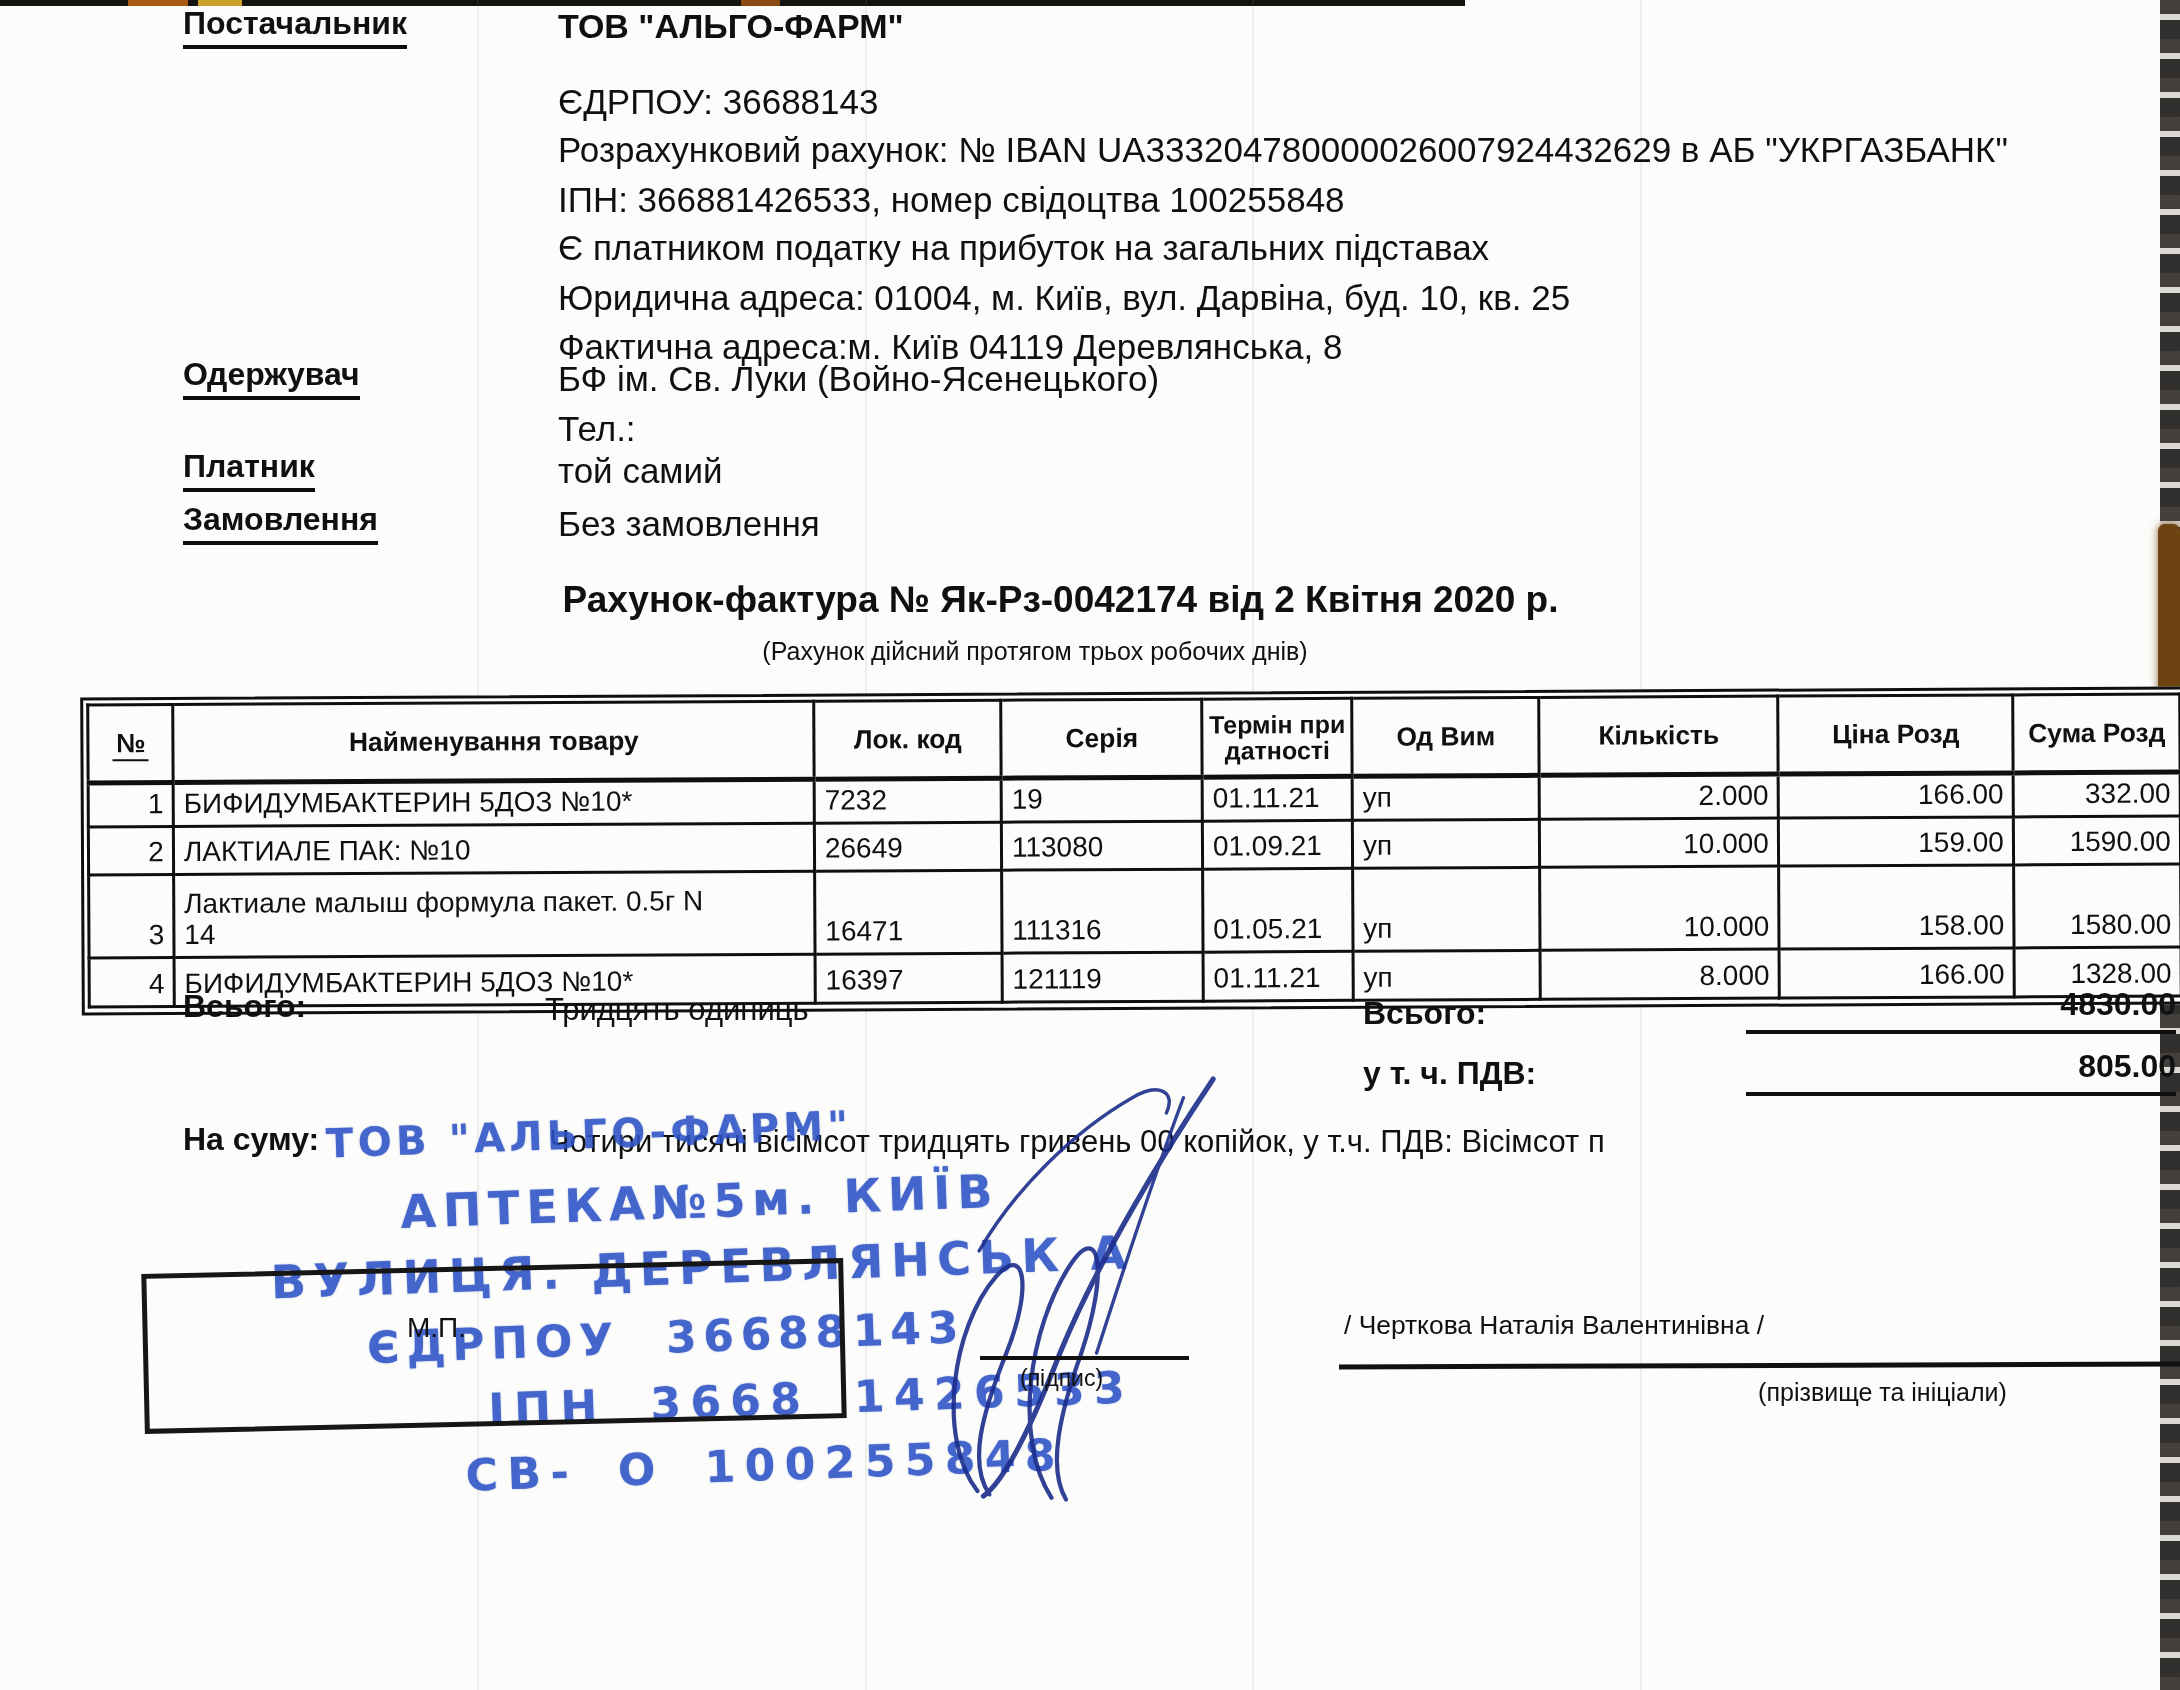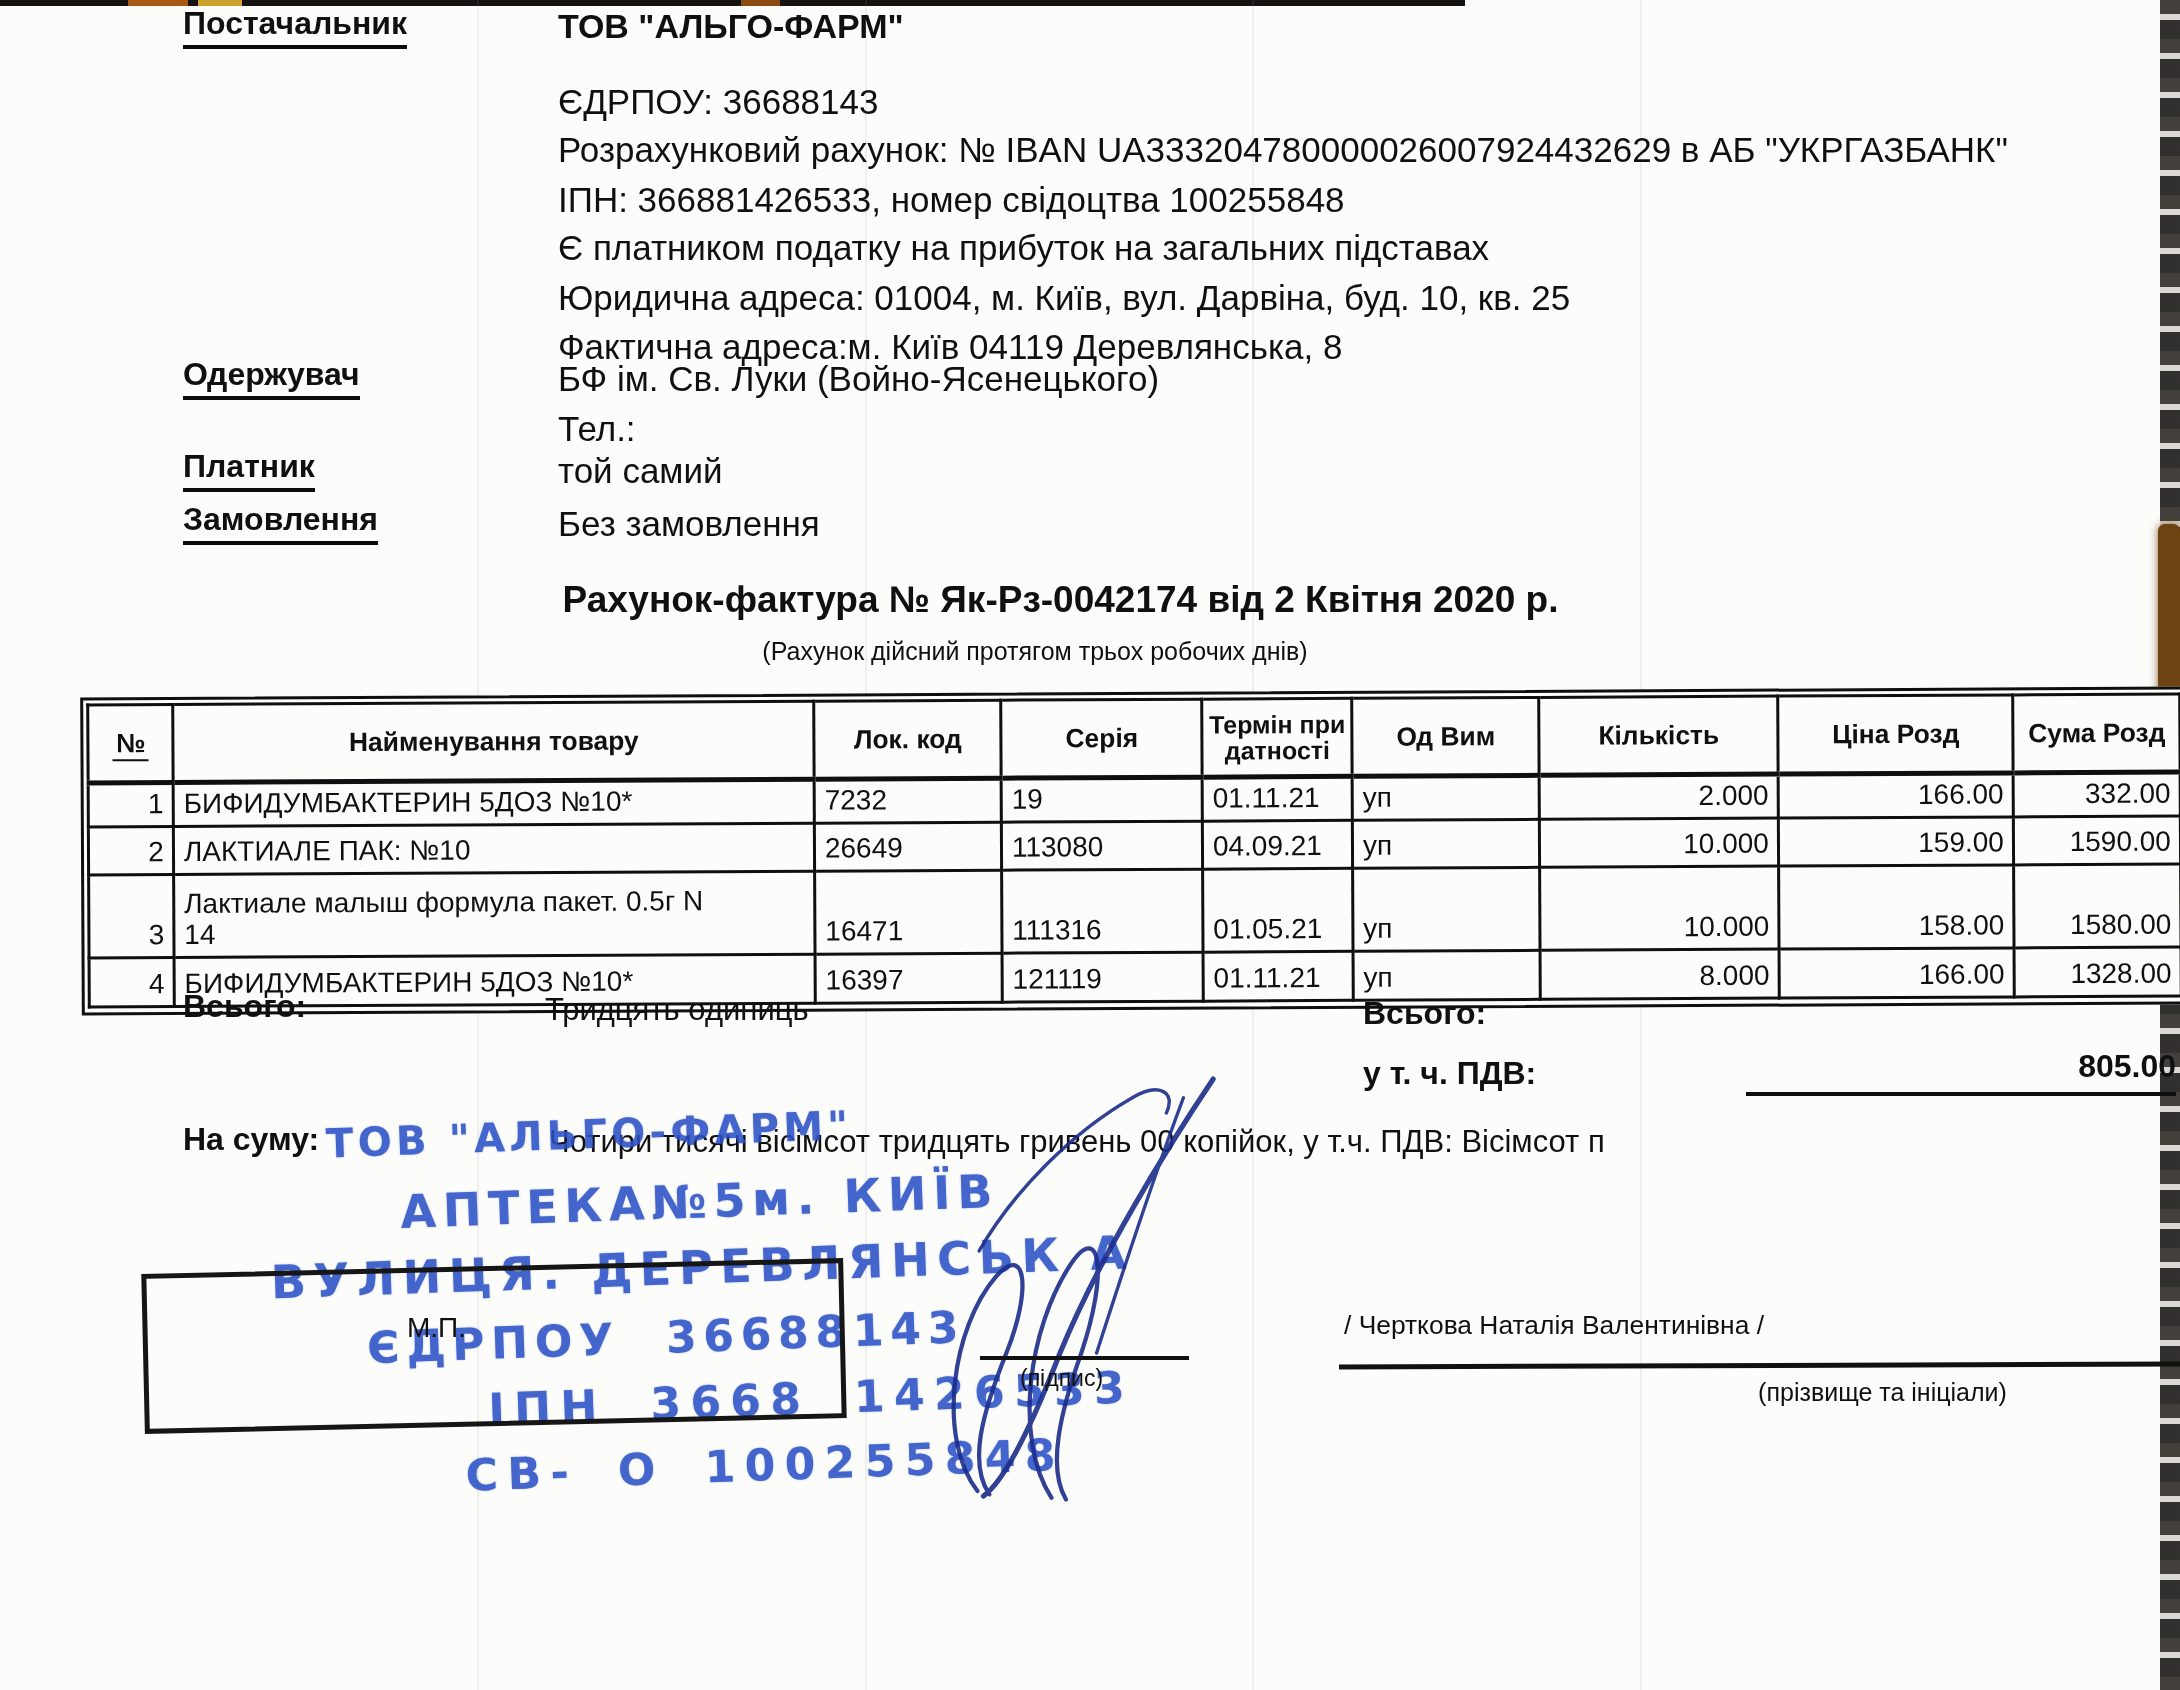--- a/index.html
+++ b/index.html
@@ -121,21 +121,21 @@
         <td class="l">уп</td>
         <td class="r">2.000</td>
         <td class="r">166.00</td>
         <td class="r">332.00</td>
       </tr>
       <tr style="height:48px;">
         <td class="r">2</td>
         <td class="l">ЛАКТИАЛЕ ПАК: №10</td>
         <td class="l">26649</td>
         <td class="l">113080</td>
-        <td class="l">04.09.21</td>
+        <td class="l">01.09.21</td>
         <td class="l">уп</td>
         <td class="r">10.000</td>
         <td class="r">159.00</td>
         <td class="r">1590.00</td>
       </tr>
       <tr style="height:83px;">
         <td class="r">3</td>
         <td class="l"><span class="nm3">Лактиале малыш формула пакет. 0.5г N 14</span></td>
         <td class="l">16471</td>
         <td class="l">111316</td>
@@ -156,20 +156,21 @@
         <td class="r">166.00</td>
         <td class="r">1328.00</td>
       </tr>
     </tbody>
       </table>
   </div>
 
   <div class="abs tot-lbl" style="left:183px;top:988px;">Всього:</div>
   <div class="abs tot-val" style="left:545px;top:992px;">Тридцять одиниць</div>
   <div class="abs tot-lbl" style="left:1363px;top:995px;">Всього:</div>
+  <div class="abs tot-box" style="left:1746px;top:986px;">4830.00</div>
   <div class="abs tot-lbl" style="left:1363px;top:1055px;">у т. ч. ПДВ:</div>
   <div class="abs tot-box" style="left:1746px;top:1048px;">805.00</div>
 
   <div class="abs tot-lbl" style="left:183px;top:1121px;">На суму:</div>
   <div class="abs amount-text" style="left:549px;top:1124px;">Чотири тисячі вісімсот тридцять гривень 00 копійок, у т.ч. ПДВ: Вісімсот п</div>
 
   <div class="abs stamp" style="left:204px;top:1099px;">
     <div class="st1">ТОВ "АЛЬГО-ФАРМ"</div>
     <div class="st2">АПТЕКА№5м. КИЇВ</div>
     <div class="st3">ВУЛИЦЯ. ДЕРЕВЛЯНСЬК А</div>

